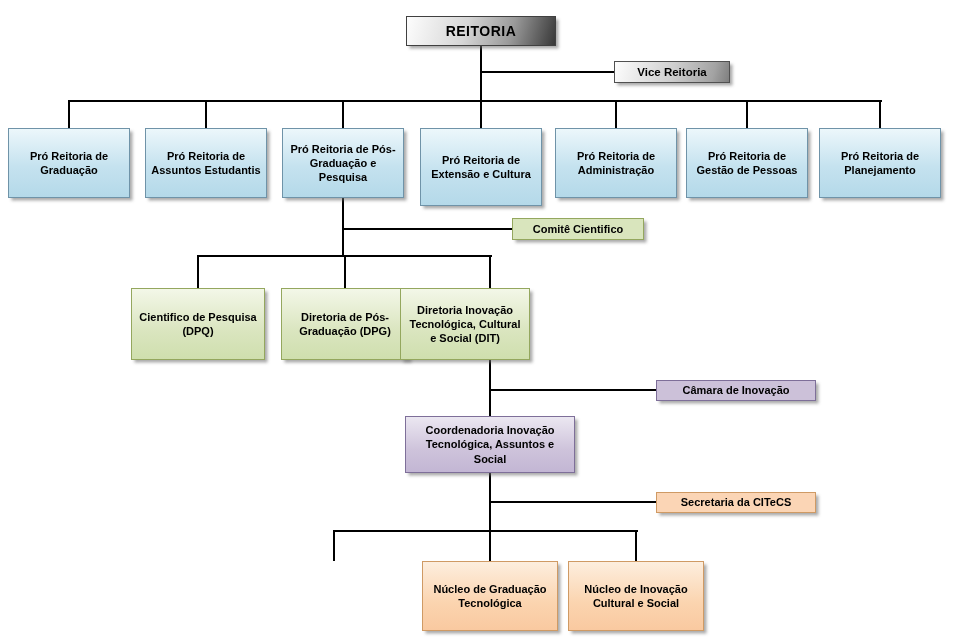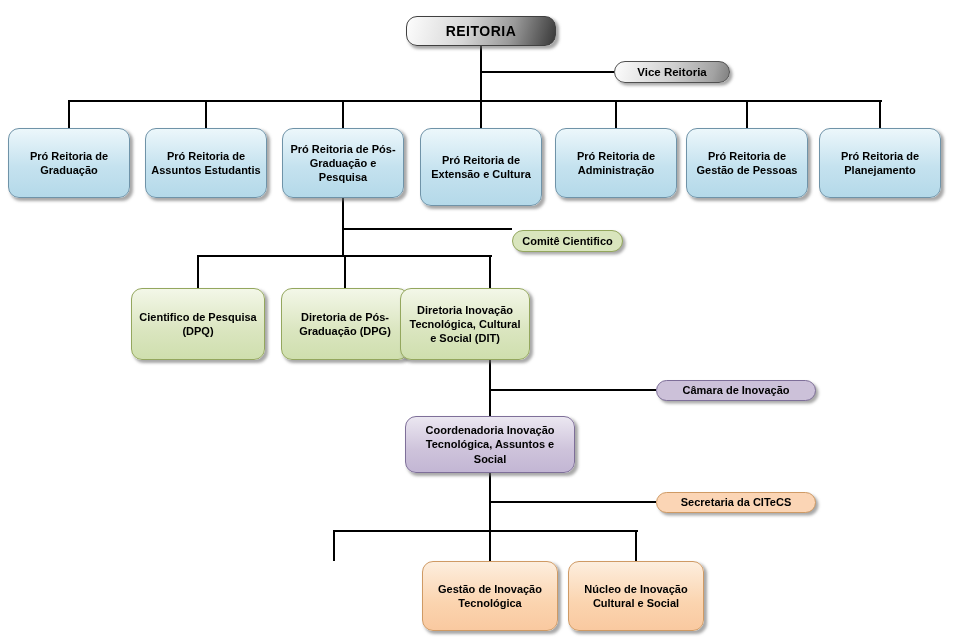--- a/index.html
+++ b/index.html
@@ -19,21 +19,20 @@
     display: flex;
     align-items: center;
     justify-content: center;
     text-align: center;
     font-weight: bold;
     color: #000;
     font-size: 11px;
     line-height: 1.3;
     padding: 4px 5px;
     box-shadow: 2.5px 2.5px 3px rgba(110,110,110,0.6);
-    border-radius: 11px;
   }
 
   .node.blue {
     background: linear-gradient(to bottom, #ecf7fb 0%, #c5e2ef 55%, #b4d9e9 100%);
     border: 1px solid #6f93a8;
   }
   .node.green {
     background: linear-gradient(to bottom, #f3f7e8 0%, #dae5bf 60%, #cfdfae 100%);
     border: 1px solid #94a75e;
   }
@@ -122,28 +121,28 @@
   <div class="node gray" style="left:614px; top:61px; width:116px; height:22px">Vice Reitoria</div>
 
   <div class="node blue" style="left:8px; top:128px; width:122px; height:70px">Pró Reitoria de Graduação</div>
   <div class="node blue" style="left:145px; top:128px; width:122px; height:70px">Pró Reitoria de Assuntos Estudantis</div>
   <div class="node blue" style="left:282px; top:128px; width:122px; height:70px">Pró Reitoria de Pós-Graduação e Pesquisa</div>
   <div class="node blue" style="left:420px; top:128px; width:122px; height:78px">Pró Reitoria de Extensão e Cultura</div>
   <div class="node blue" style="left:555px; top:128px; width:122px; height:70px">Pró Reitoria de Administração</div>
   <div class="node blue" style="left:686px; top:128px; width:122px; height:70px">Pró Reitoria de Gestão de Pessoas</div>
   <div class="node blue" style="left:819px; top:128px; width:122px; height:70px">Pró Reitoria de Planejamento</div>
 
-  <div class="node green-sm" style="left:512px; top:230px; width:111px; height:22px">Comitê Cientifico</div>
+  <div class="node green-sm" style="left:512px; top:218px; width:132px; height:22px">Comitê Cientifico</div>
 
   <div class="node green" style="left:131px; top:288px; width:134px; height:72px">Cientifico de Pesquisa (DPQ)</div>
   <div class="node green" style="left:281px; top:288px; width:128px; height:72px">Diretoria de Pós-Graduação (DPG)</div>
   <div class="node green" style="left:400px; top:288px; width:130px; height:72px">Diretoria Inovação Tecnológica, Cultural e Social (DIT)</div>
 
   <div class="node purple-sm" style="left:656px; top:380px; width:160px; height:21px">Câmara de Inovação</div>
 
   <div class="node purple" style="left:405px; top:416px; width:170px; height:57px">Coordenadoria Inovação Tecnológica, Assuntos e Social</div>
 
   <div class="node orange-sm" style="left:656px; top:492px; width:160px; height:21px">Secretaria da CITeCS</div>
 
-  <div class="node orange" style="left:422px; top:561px; width:136px; height:70px">Gestão de Inovação Tecnológica</div>
+  <div class="node orange" style="left:422px; top:561px; width:136px; height:70px">Núcleo de Graduação Tecnológica</div>
   <div class="node orange" style="left:568px; top:561px; width:136px; height:70px">Núcleo de Inovação Cultural e Social</div>
 
 </div>
 
 </body></html>

